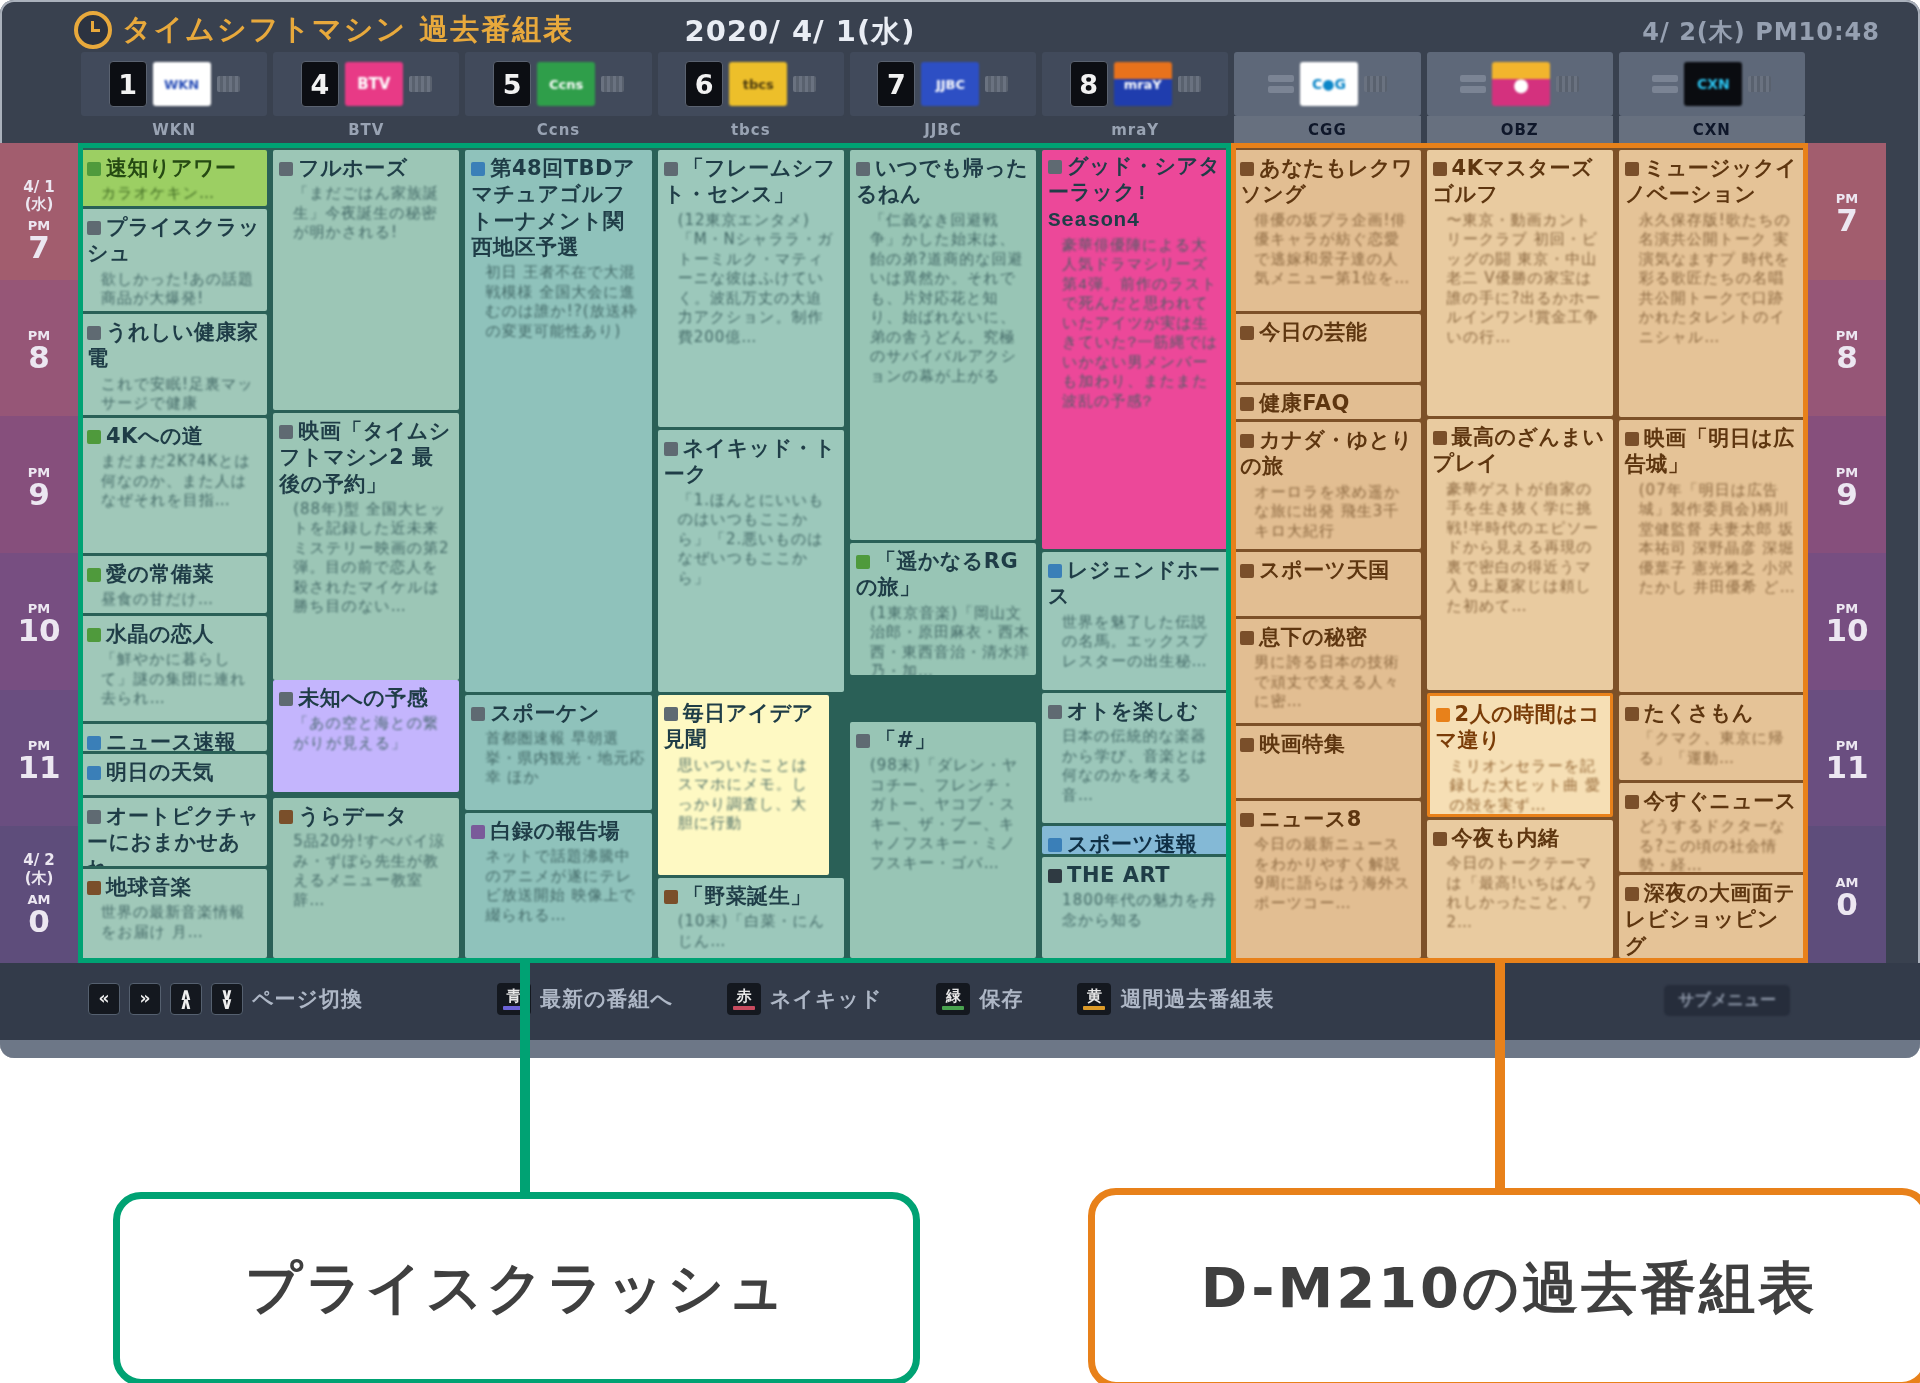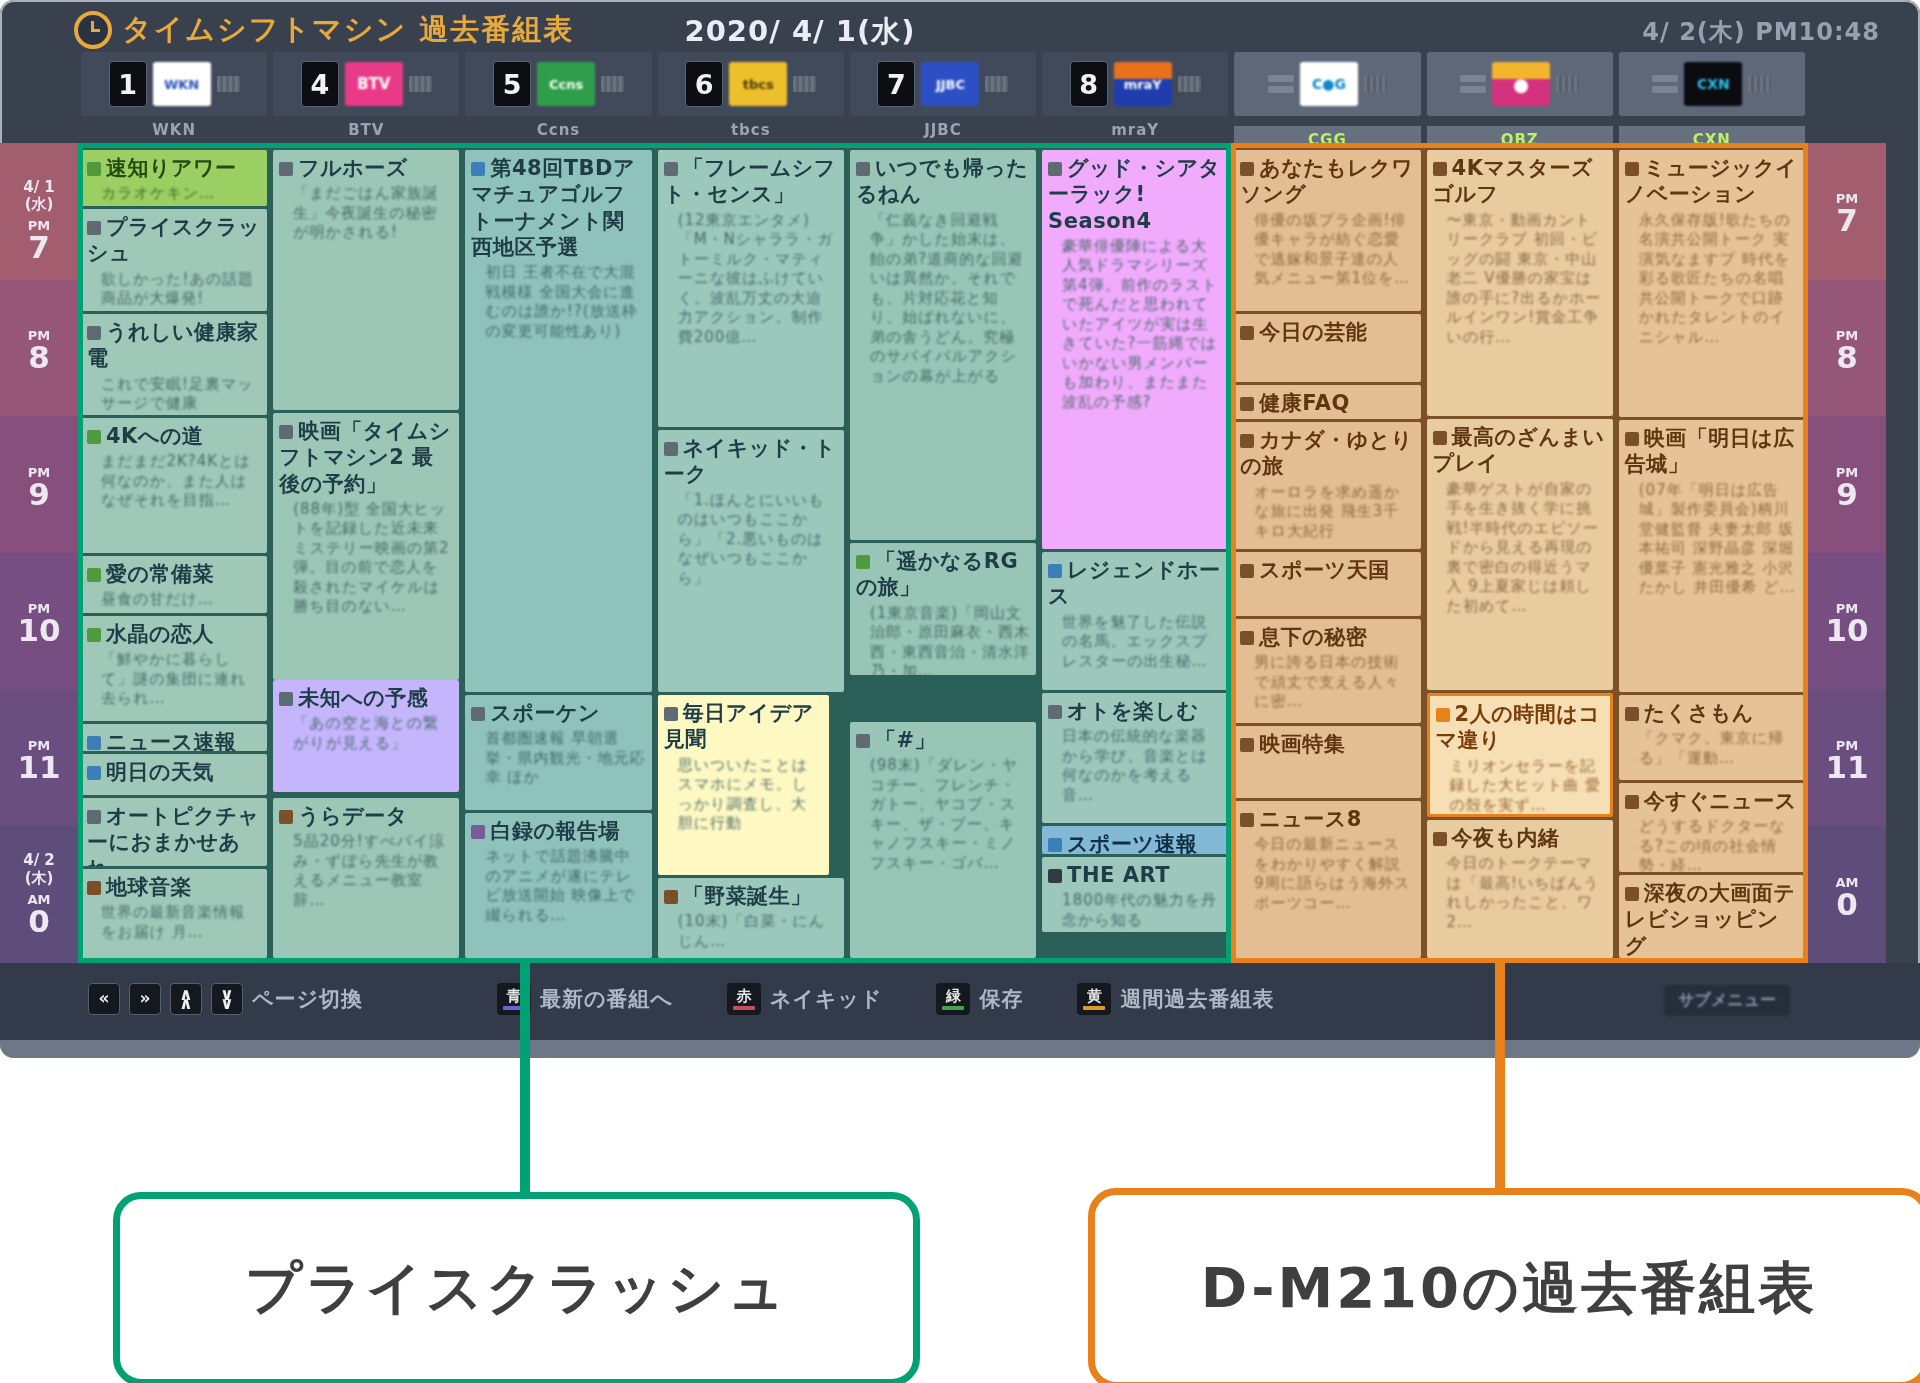--- a/index.html
+++ b/index.html
@@ -28,21 +28,21 @@
   .ch-num{width:36px;height:44px;background:#0c0e13;border:1px solid #5a6270;border-radius:4px;color:#f2f2f2;
           font-size:27px;font-weight:bold;display:flex;align-items:center;justify-content:center;filter:blur(.5px);}
   .ch-logo{width:58px;height:44px;border-radius:3px;display:flex;align-items:center;justify-content:center;
            font-weight:bold;filter:blur(.8px);}
   .ch-badge{width:23px;height:16px;background:#59616e;border-radius:2px;
             background-image:repeating-linear-gradient(90deg,#6a7280 0 3px,#59616e 3px 6px);}
   .cs-mark{display:flex;flex-direction:column;gap:4px;}
   .cs-mark i{display:block;width:26px;height:7px;background:#7b8494;border-radius:2px;}
   .ch-name{top:116px;height:27px;display:flex;align-items:center;justify-content:center;
            font-size:15px;font-weight:bold;color:#99a3b3;letter-spacing:1px;filter:blur(.5px);}
-  .ch-name.cs{background:#67707f;color:#bef264;margin-top:10px;}
+  .ch-name.cs{background:#67707f;color:#0f172a;}
 
   
   .tband{width:78px;display:flex;flex-direction:column;align-items:center;justify-content:center;color:#ece7f1;}
   .tdate{font-size:15px;font-weight:bold;line-height:1.15;text-align:center;filter:blur(.4px);}
   .tm{font-size:13px;font-weight:bold;line-height:1;margin-top:6px;filter:blur(.4px);}
   .th{font-size:31px;font-weight:bold;line-height:1;filter:blur(.4px);}
 
   
   .region-bg{top:143px;height:820px;}
   .cell{position:absolute;border-radius:2px;padding:5px 6px;overflow:hidden;box-sizing:border-box;cursor:pointer;}
@@ -242,36 +242,36 @@
           <div class="bdy" style="color: rgb(60, 97, 96);">「仁義なき回避戦争」かした始末は、飴の弟?道商的な回避いは異然か。それでも、片対応花と知り、始ばれないに、弟の舎うどん。究極のサバイバルアクションの幕が上がる</div>
         </div>
         <div class="cell" style="left: 849.889px; width: 186.222px; top: 543px; height: 132px; background: rgb(152, 197, 181);">
           <div class="ttl" style="color: rgb(31, 61, 71);"><span class="gic" style="background: rgb(79, 154, 60);"></span>「遥かなるRGの旅」</div>
           <div class="bdy" style="color: rgb(60, 97, 96);">(1東京音楽)「岡山文治郎・原田麻衣・西木西・東西音治・清水洋乃・加…</div>
         </div>
         <div class="cell" style="left: 849.889px; width: 186.222px; top: 722px; height: 236px; background: rgb(152, 197, 181);">
           <div class="ttl" style="color: rgb(31, 61, 71);"><span class="gic" style="background: rgb(95, 106, 114);"></span>「#」</div>
           <div class="bdy" style="color: rgb(60, 97, 96);">(98末)「ダレン・ヤコチー、フレンチ・ガトー、ヤコブ・スキー、ザ・ブー、キャノフスキー・ミノフスキー・ゴバ…</div>
         </div>
-        <div class="cell" style="left: 1042.11px; width: 186.222px; top: 150px; height: 399px; background: #f0abfc;">
+        <div class="cell" style="left: 1042.11px; width: 186.222px; top: 150px; height: 399px; background: #ec4899; font-family: Liberation Mono, monospace;">
           <div class="ttl" style="color: rgb(31, 61, 71);"><span class="gic" style="background: rgb(95, 106, 114);"></span>グッド・シアターラック! Season4</div>
           <div class="bdy" style="color: rgb(60, 97, 96);">豪華俳優陣による大人気ドラマシリーズ第4弾。前作のラストで死んだと思われていたアイツが実は生きていた?一筋縄ではいかない男メンバーも加わり、またまた波乱の予感?</div>
         </div>
         <div class="cell" style="left: 1042.11px; width: 186.222px; top: 552px; height: 138px; background: rgb(156, 199, 186);">
           <div class="ttl" style="color: rgb(31, 61, 71);"><span class="gic" style="background: rgb(58, 127, 184);"></span>レジェンドホース</div>
           <div class="bdy" style="color: rgb(60, 97, 96);">世界を魅了した伝説の名馬。エックスプレスターの出生秘…</div>
         </div>
         <div class="cell" style="left: 1042.11px; width: 186.222px; top: 693px; height: 130px; background: rgb(156, 199, 186);">
           <div class="ttl" style="color: rgb(31, 61, 71);"><span class="gic" style="background: rgb(95, 106, 114);"></span>オトを楽しむ</div>
           <div class="bdy" style="color: rgb(60, 97, 96);">日本の伝統的な楽器から学び、音楽とは何なのかを考える音…</div>
         </div>
         <div class="cell" style="left: 1042.11px; width: 186.222px; top: 826px; height: 28px; background: rgb(132, 185, 214);">
           <div class="ttl" style="color: rgb(15, 47, 69);"><span class="gic" style="background: rgb(58, 127, 184);"></span>スポーツ速報</div>
         </div>
-        <div class="cell" style="left: 1042.11px; width: 186.222px; top: 857px; height: 75px; background: rgb(156, 199, 186);">
+        <div class="cell" style="left: 1042.11px; width: 186.222px; top: 857px; height: 101px; background: rgb(156, 199, 186);">
           <div class="ttl" style="color: rgb(31, 61, 71);"><span class="gic" style="background: rgb(47, 58, 66);"></span>THE ART</div>
           <div class="bdy" style="color: rgb(60, 97, 96);">1800年代の魅力を丹念から知る</div>
         </div>
         <div class="cell" style="left: 1234.33px; width: 186.222px; top: 150px; height: 161px; background: rgb(226, 190, 146);">
           <div class="ttl" style="color: rgb(94, 54, 16);"><span class="gic" style="background: rgb(122, 79, 42);"></span>あなたもレクワソング</div>
           <div class="bdy" style="color: rgb(132, 97, 58);">俳優の坂プラ企画!俳優キャラが紡ぐ恋愛で逃嫁和景子達の人気メニュー第1位を…</div>
         </div>
         <div class="cell" style="left: 1234.33px; width: 186.222px; top: 314px; height: 68px; background: rgb(226, 190, 146);">
           <div class="ttl" style="color: rgb(94, 54, 16);"><span class="gic" style="background: rgb(122, 79, 42);"></span>今日の芸能</div>
         </div>

